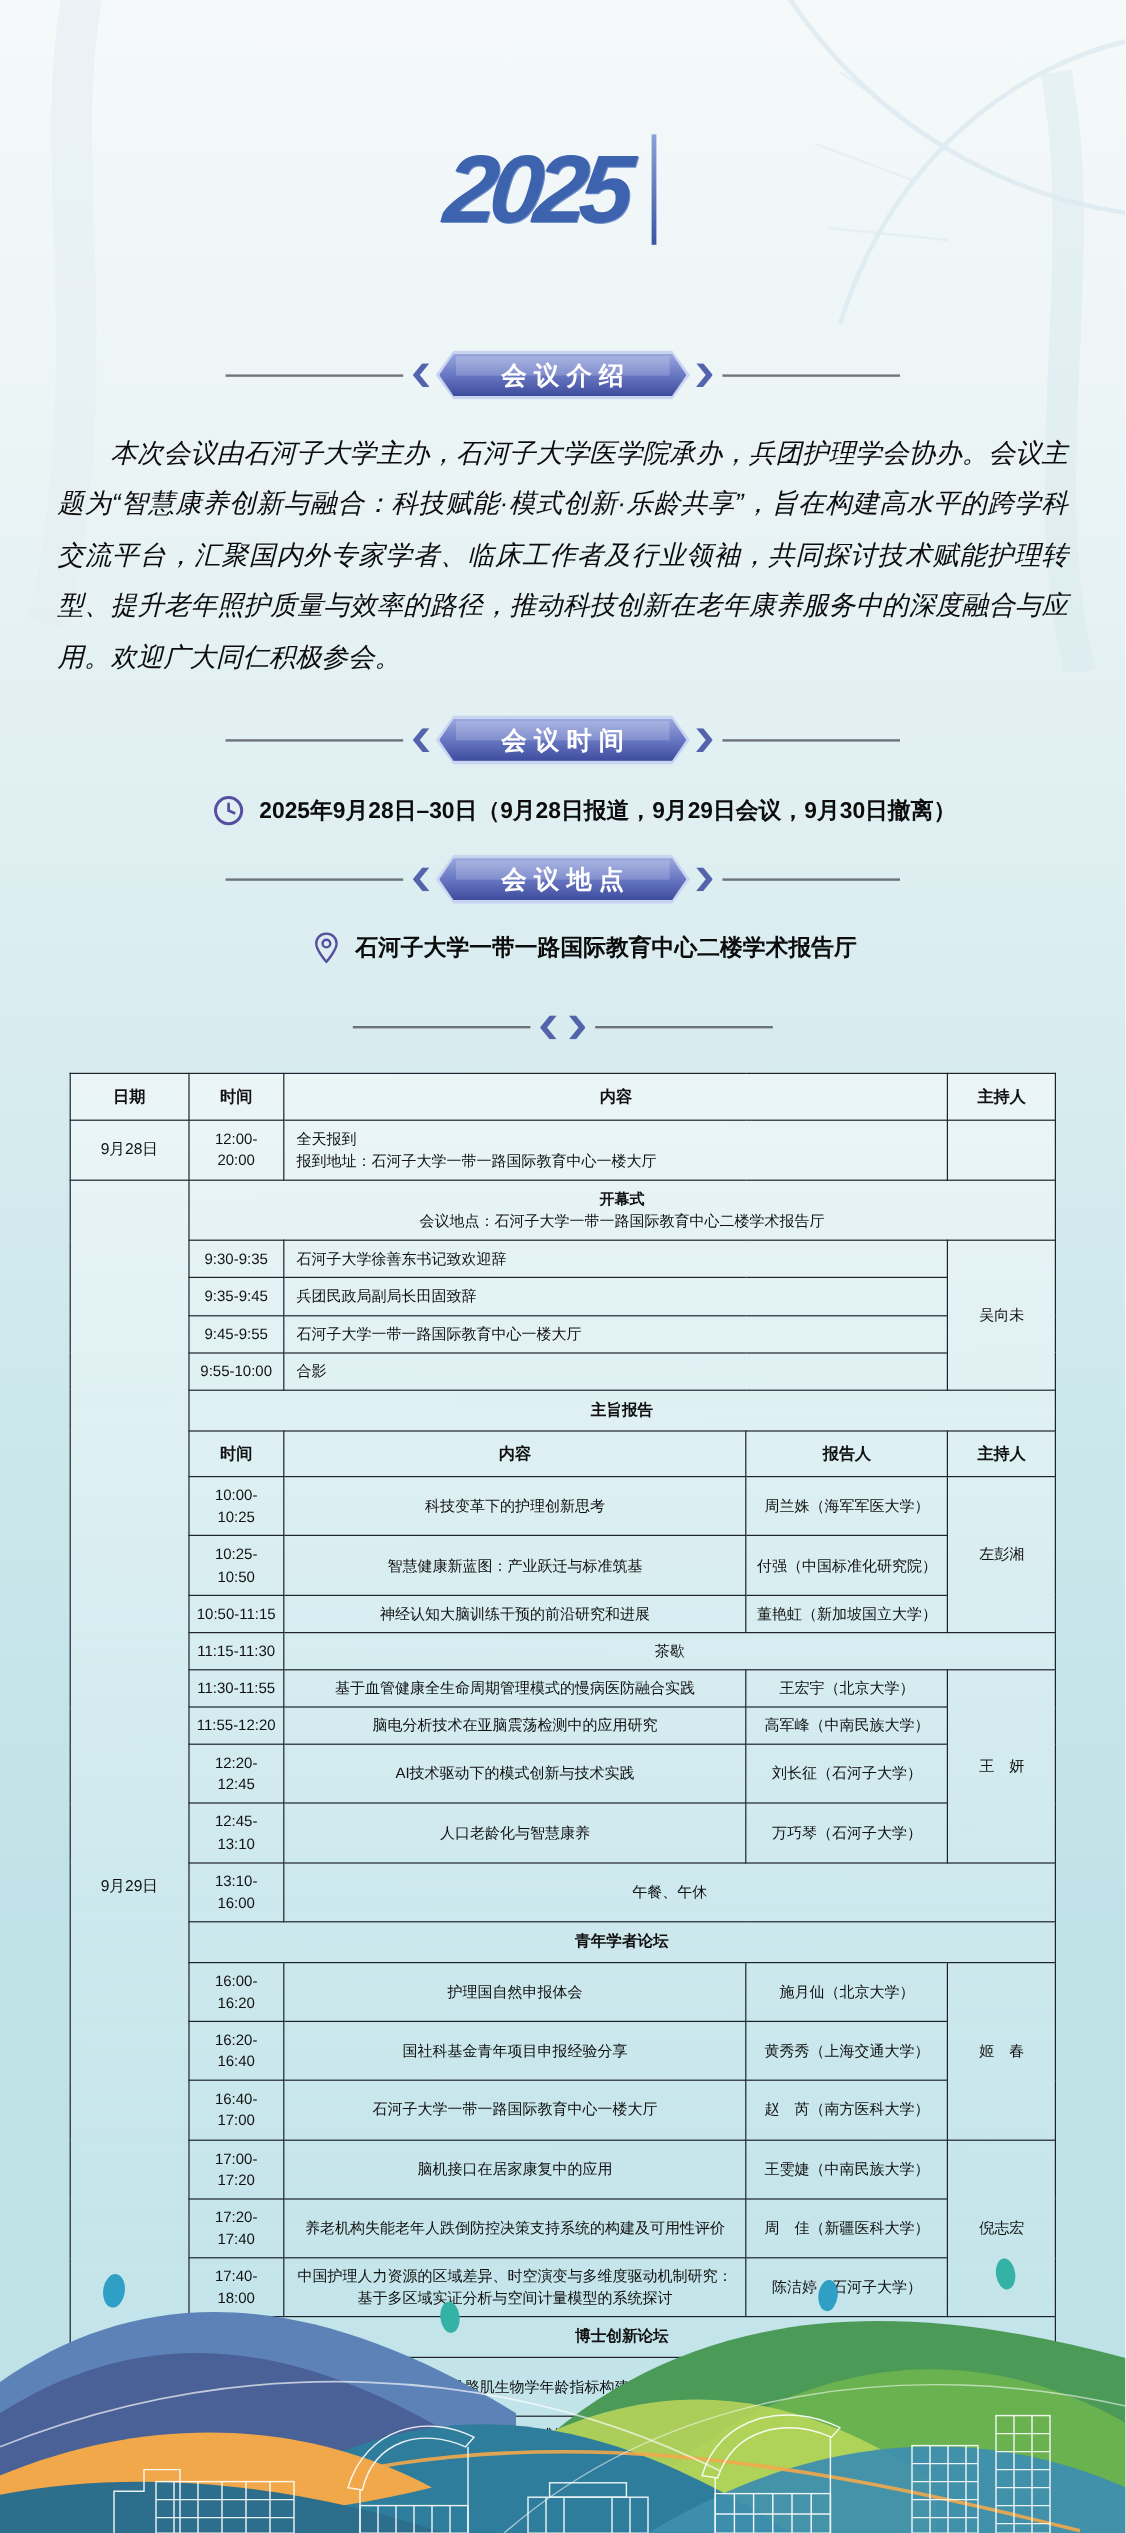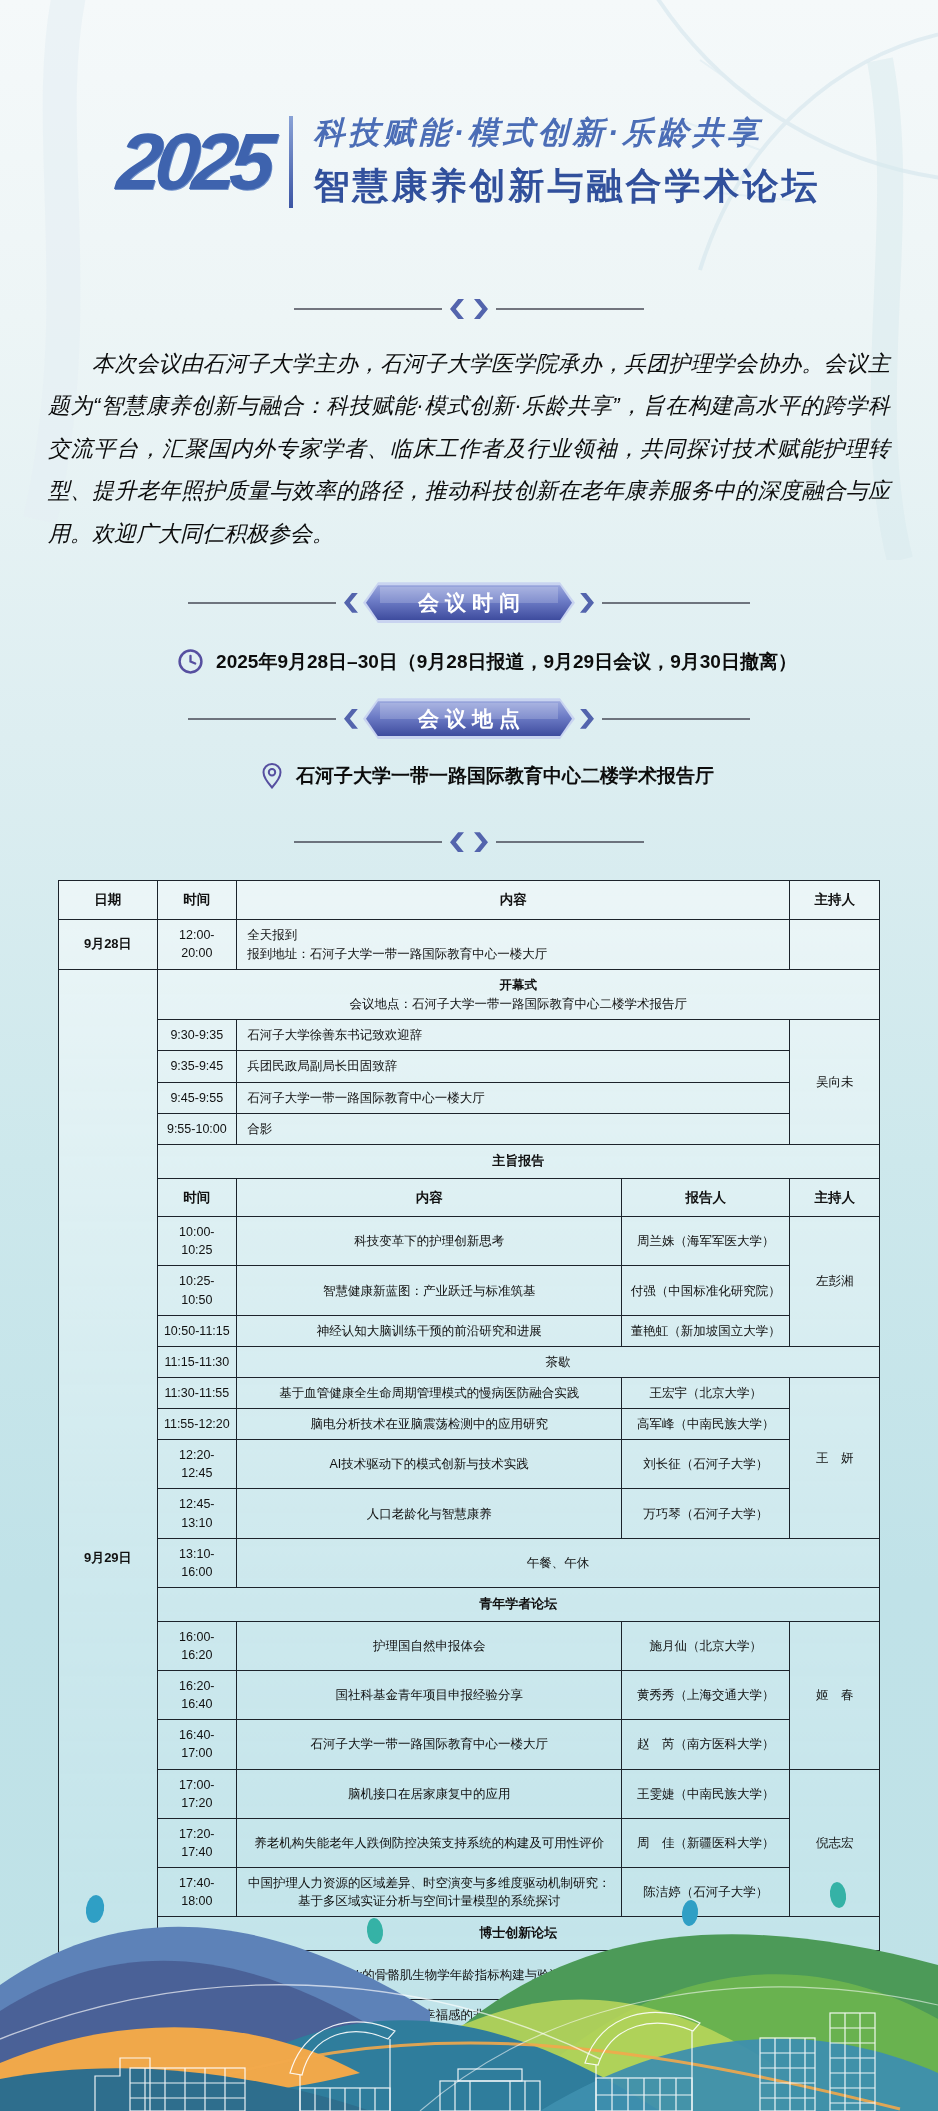--- a/index.html
+++ b/index.html
@@ -48,21 +48,21 @@
   .m-time{margin-top:27px;}
   .m-loc{margin-top:23px;}
   .m-sched{margin-top:42px;}
 
   
   .sched-table{width:822px;margin:28px auto 0;border-collapse:collapse;
     background:linear-gradient(180deg,rgba(255,255,255,.5),rgba(186,226,234,.35));
     font-size:12.5px;color:#111;}
   .sched-table td{border:1.2px solid #1c232b;padding:6px 6px;text-align:center;line-height:1.45;vertical-align:middle;}
   .sched-table .hd{font-weight:800;font-size:13.5px;padding:9px 6px;margin-left:26px;}
-  .sched-table .date{font-weight:700;font-size:13px;}
+  .sched-table .date{font-weight:400;font-size:13px;}
   .sched-table .l{text-align:left;padding-left:10px;}
   .sched-table .sec{font-weight:800;font-size:13px;padding:7px 20px;}
   .sched-table .line2{margin-top:1px;font-weight:400;}
   .sched-table .sec2 .line1{font-weight:800;}
 
   
   .bottom-svg{position:absolute;bottom:0;left:0;z-index:2;pointer-events:none;}
 </style>
 </head>
 <body>
@@ -77,29 +77,30 @@
     </g>
     <path d="M70,-10 C40,130 90,300 40,520" stroke="#e4eff3" stroke-width="34" fill="none" opacity="0.6"></path>
     <path d="M880,60 C910,220 860,400 900,560" stroke="#d8eaee" stroke-width="26" fill="none" opacity="0.5"></path>
   </svg>
 
   <div class="content">
 
     <div class="header-block">
       <div class="logo-year">2025</div>
       <div class="v-divider"></div>
-      <div class="title-wrap">
-        <div class="slogan">科技赋能·模式创新·乐龄共享</div>
-        <div class="main-title">智慧康养创新与融合学术论坛</div>
+    </div>
+
+    <div class="badge-row m-intro">
+      <div class="bline"></div>
+      <div class="chev left"></div>
+      <div class="badge">
+        <div class="badge-inner">
+            <span class="badge-label">会议介绍</span>
+          </div>
       </div>
-    </div>
-
-    <div class="badge-row m-intro">
-      <div class="bline"></div>
-      <div class="chev left"></div>
       <div class="chev right"></div>
       <div class="bline"></div>
     </div>
 
     <p class="intro-p">本次会议由石河子大学主办，石河子大学医学院承办，兵团护理学会协办。会议主题为“智慧康养创新与融合：科技赋能·模式创新·乐龄共享”，旨在构建高水平的跨学科交流平台，汇聚国内外专家学者、临床工作者及行业领袖，共同探讨技术赋能护理转型、提升老年照护质量与效率的路径，推动科技创新在老年康养服务中的深度融合与应用。欢迎广大同仁积极参会。</p>
 
     <div class="badge-row m-time">
       <div class="bline"></div>
       <div class="chev left"></div>
       <div class="badge">

